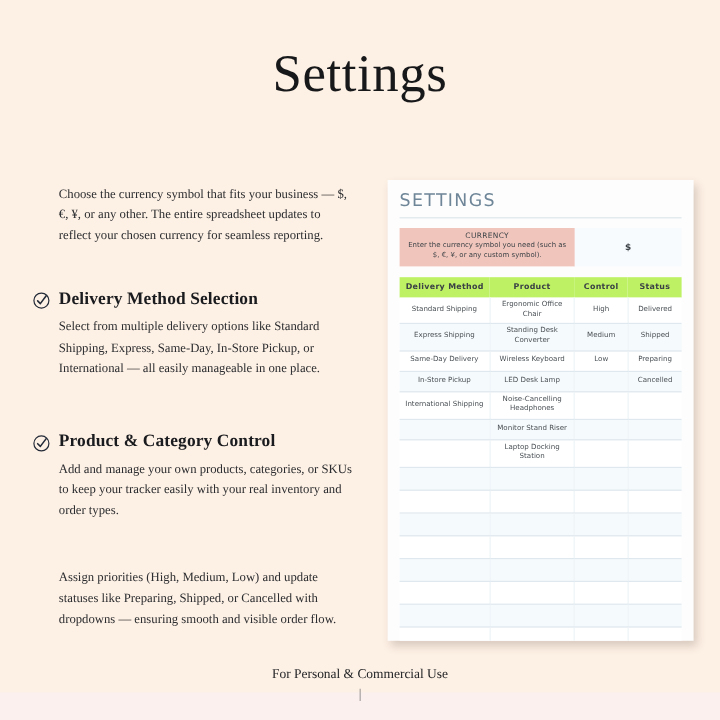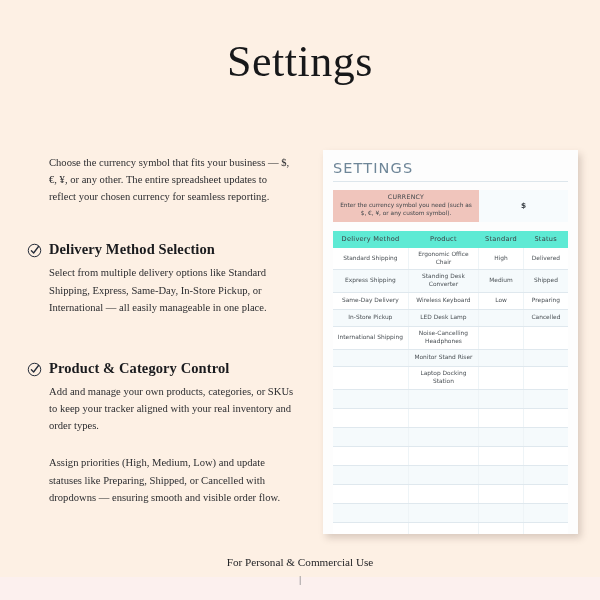--- a/index.html
+++ b/index.html
@@ -66,21 +66,21 @@
     margin-left: 22px;
     font-family: "Liberation Serif", serif;
     font-size: 10.6px;
     line-height: 1.62;
     color: #2c2d30;
   }
 
   
   .feature.f1 { margin-bottom: 36px; }
   .feature.f2 { margin-bottom: 44px; margin-top: 24px; }
-  .feature.f3 { margin-bottom: 20px; }
+  .feature.f3 { margin-bottom: 39px; }
 
   
   .sheet-panel {
     position: absolute;
     left: 323px;
     top: 150px;
     width: 255px;
     height: 384px;
     background: #fdfdfd;
     box-shadow: 3px 4px 7px rgba(90,70,60,0.22);
@@ -138,24 +138,24 @@
     font-weight: bold;
   }
 
   
   .sheet-table {
     width: 100%;
     border-collapse: collapse;
     table-layout: fixed;
   }
   .sheet-table th {
-    background: #5eead4;
+    background: #bef264;
     font-family: "DejaVu Sans", sans-serif;
     font-size: 6.6px;
-    font-weight: normal;
+    font-weight: bold;
     color: #3b4145;
     letter-spacing: 0.25px;
     padding: 4.5px 2px;
     border: none;
   }
   .sheet-table td {
     font-family: "DejaVu Sans", sans-serif;
     font-size: 5.9px;
     color: #4a5055;
     text-align: center;
@@ -225,21 +225,21 @@
   </div>
 
   <div class="feature f3">
     <div class="feature-head">
       <svg class="check-icon" viewBox="0 0 24 24">
         <circle cx="12" cy="12" r="10" fill="none" stroke="#242b38" stroke-width="1.6"></circle>
         <path d="M7 12.4 L10.6 16 L18.4 5.6" fill="none" stroke="#242b38" stroke-width="2.1" stroke-linecap="round" stroke-linejoin="round"></path>
       </svg>
       <div class="feature-title">Product &amp; Category Control</div>
     </div>
-    <div class="feature-body">Add and manage your own products, categories, or SKUs to keep your tracker aligned with your real inventory and order types.</div>
+    <div class="feature-body">Add and manage your own products, categories, or SKUs to keep your tracker easily with your real inventory and order types.</div>
   </div>
 
   <div class="feature f4">
     <div class="feature-body">Assign priorities (High, Medium, Low) and update statuses like Preparing, Shipped, or Cancelled with dropdowns — ensuring smooth and visible order flow.</div>
   </div>
 
 </div>
 
 <div class="sheet-panel">
   <div class="sheet-inner">
@@ -258,21 +258,21 @@
       <colgroup>
         <col class="col-a">
           <col class="col-b">
           <col class="col-c">
           <col class="col-d">
       </colgroup>
       <thead>
         <tr>
           <th>Delivery Method</th>
           <th>Product</th>
-          <th>Standard</th>
+          <th>Control</th>
           <th>Status</th>
         </tr>
       </thead>
       <tbody id="table-body">
           <tr>
             <td>Standard Shipping</td>
             <td>Ergonomic Office Chair</td>
             <td>High</td>
             <td>Delivered</td>
           </tr>

